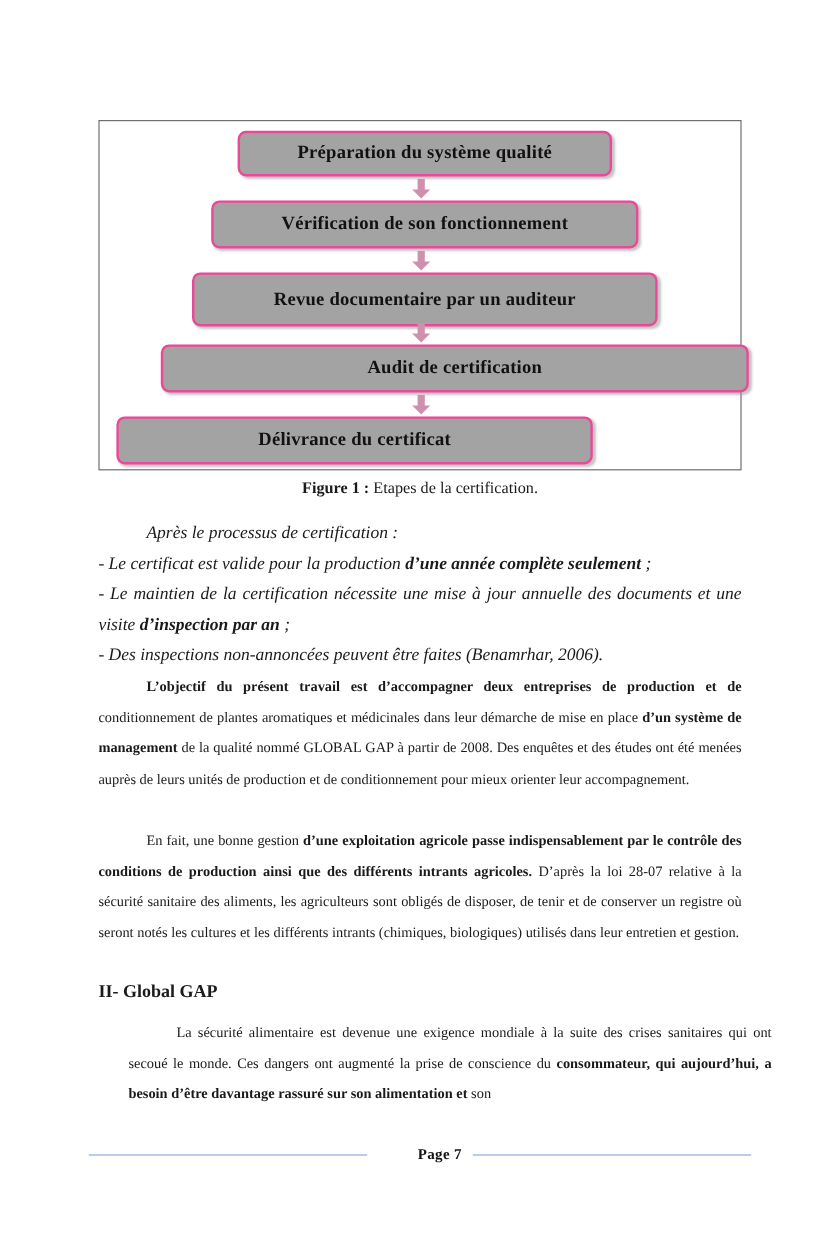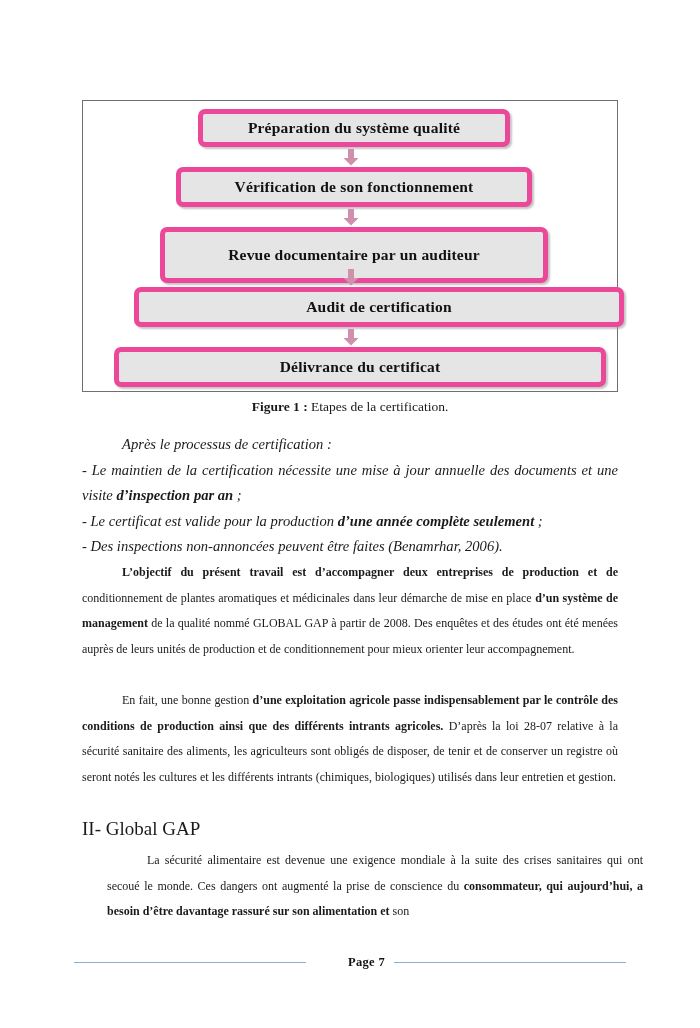--- a/index.html
+++ b/index.html
@@ -36,23 +36,23 @@
   }
 
   .flow {
     position: absolute;
     inset: 0;
   }
 
   .flow-box {
     position: absolute;
     box-sizing: border-box;
-    border: 5px solid #ec4899;
+    border: 2px solid #ec4899;
     border-radius: 7px;
-    background: #e5e5e5;
+    background: #a3a3a3;
     box-shadow: 2px 2px 2px rgba(150,150,150,0.55);
     display: flex;
     align-items: center;
     justify-content: center;
     text-align: center;
   }
 
   .flow-box .flow-label {
     font-family: "Liberation Serif", "DejaVu Serif", serif;
     font-weight: bold;
@@ -100,22 +100,22 @@
   .b { font-weight: bold; }
 
   .list-block { position: absolute; left: 82px; width: 536px;
                 font-size: 14.6px; line-height: 25.6px; text-align: justify; }
   .list-block p { margin: 0; font-style: italic; }
 
   .section-head {
     position: absolute;
     left: 82px;
     width: 536px;
-    font-size: 19px;
-    font-weight: normal;
+    font-size: 15px;
+    font-weight: bold;
     line-height: 1.2;
   }
 
   
   .footer {
     position: absolute;
     left: 74px;
     top: 952px;
     width: 552px;
     height: 20px;
@@ -159,55 +159,55 @@
       <div class="flow-box" style="left:93px; top:66px; width:356px; height:40px;align-items:center;">
         <span class="flow-label">Vérification de son fonctionnement</span>
       </div>
 
       <div class="arrow" style="left:268px; top:108px;">
         <svg width="16" height="17" viewBox="0 0 16 17" aria-hidden="true">
           <path d="M5 0 H11 V9 H15.5 L8 16.5 L0.5 9 H5 Z" fill="#cf8fad"></path>
         </svg>
       </div>
 
-      <div class="flow-box" style="left:77px; top:126px; width:388px; height:56px;text-align:right;">
+      <div class="flow-box" style="left:77px; top:126px; width:388px; height:45px;text-align:right;">
         <span class="flow-label">Revue documentaire par un auditeur</span>
       </div>
 
       <div class="arrow" style="left:268px; top:168px;">
         <svg width="16" height="17" viewBox="0 0 16 17" aria-hidden="true">
           <path d="M5 0 H11 V9 H15.5 L8 16.5 L0.5 9 H5 Z" fill="#cf8fad"></path>
         </svg>
       </div>
 
       <div class="flow-box" style="left:51px; top:186px; width:490px; height:40px;">
         <span class="flow-label">Audit de certification</span>
       </div>
 
       <div class="arrow" style="left:268px; top:228px;">
         <svg width="16" height="17" viewBox="0 0 16 17" aria-hidden="true">
           <path d="M5 0 H11 V9 H15.5 L8 16.5 L0.5 9 H5 Z" fill="#cf8fad"></path>
         </svg>
       </div>
 
-      <div class="flow-box" style="left:31px; top:246px; width:492px; height:40px;">
+      <div class="flow-box" style="left:14px; top:246px; width:397px; height:40px;">
         <span class="flow-label">Délivrance du certificat</span>
       </div>
 
     </div>
   </div>
 
   <div class="caption">
     <span class="cap-strong">Figure 1 :</span><span> Etapes de la certification.</span>
   </div>
 
   <div class="list-block" style="top:432px;">
     <p class="indent">Après le processus de certification :</p>
+    <p><span>- Le certificat est valide pour la production </span><span class="b">d’une année complète seulement</span><span> ;</span></p>
     <p><span>- Le maintien de la certification nécessite une mise à jour annuelle des documents et une visite </span><span class="b">d’inspection par an</span><span> ;</span></p>
-    <p><span>- Le certificat est valide pour la production </span><span class="b">d’une année complète seulement</span><span> ;</span></p>
     <p><span>- Des inspections non-annoncées peuvent être faites (Benamrhar, 2006).</span></p>
   </div>
 
   <div class="body-text" style="top:560px;">
     <p class="indent"><span class="b">L’objectif du présent travail est d’accompagner deux entreprises de production et de</span><span> conditionnement de plantes aromatiques et médicinales dans leur démarche de mise en place </span><span class="b">d’un système de management</span><span> de la qualité nommé GLOBAL GAP à partir de 2008. Des enquêtes et des études ont été menées auprès de leurs unités de production et de conditionnement pour mieux orienter leur accompagnement.</span></p>
   </div>
 
   <div class="body-text" style="top:688px;">
     <p class="indent"><span>En fait, une bonne gestion </span><span class="b">d’une exploitation agricole passe indispensablement par le contrôle des conditions de production ainsi que des différents intrants agricoles.</span><span> D’après la loi 28-07 relative à la sécurité sanitaire des aliments, les agriculteurs sont obligés de disposer, de tenir et de conserver un registre où seront notés les cultures et les différents intrants (chimiques, biologiques) utilisés dans leur entretien et gestion.</span></p>
   </div>

